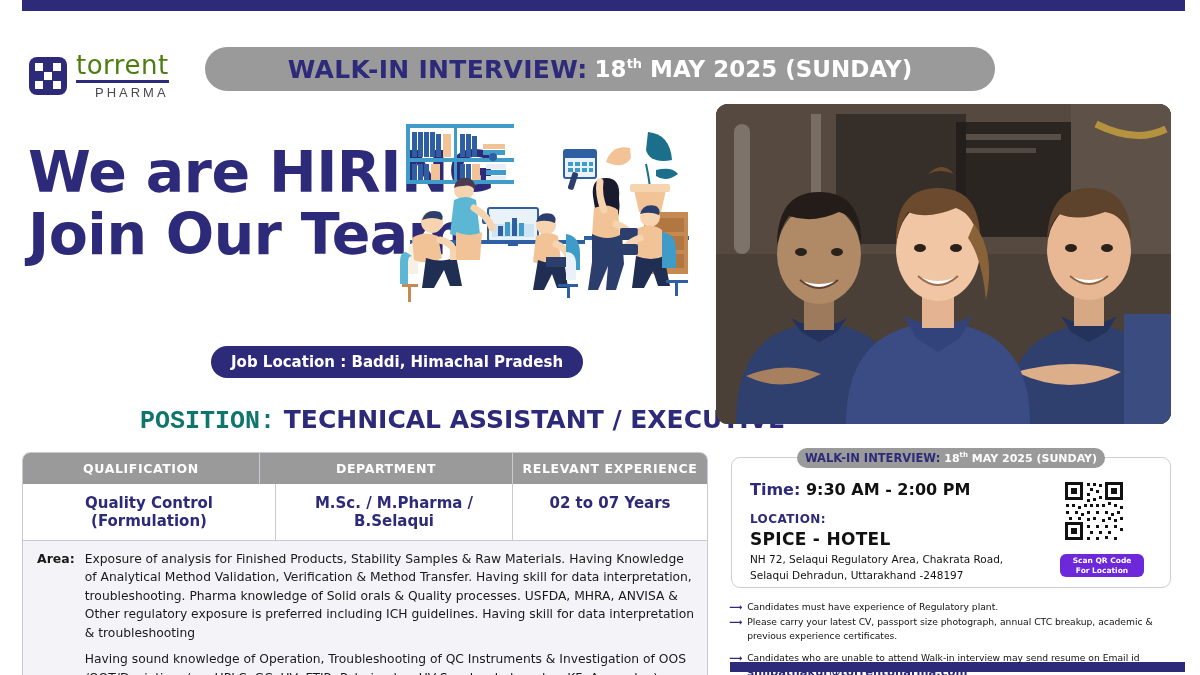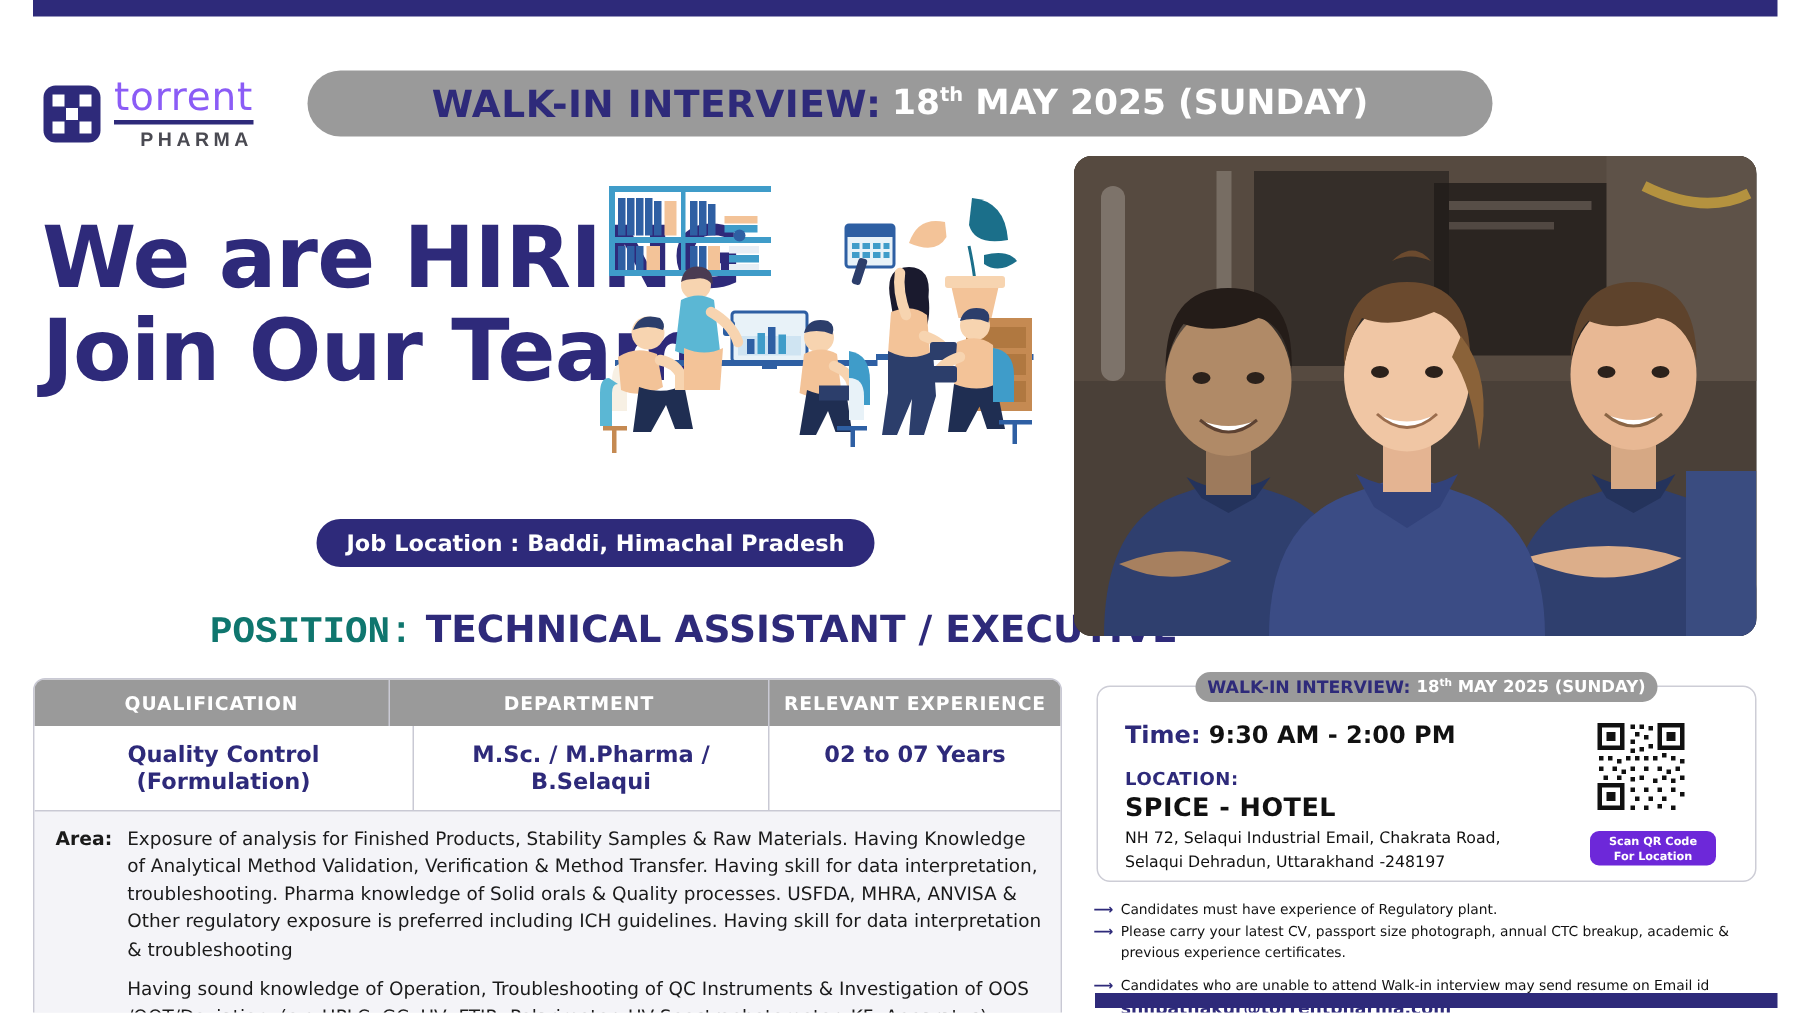--- a/index.html
+++ b/index.html
@@ -6,23 +6,23 @@
   body{width:1200px;height:675px;background:#ffffff;font-family:"Liberation Sans",sans-serif;overflow:hidden;position:relative;}
   .poster{position:relative;width:1200px;height:675px;background:#fff;}
 
   .bar-top{position:absolute;left:22px;top:0;width:1163px;height:11px;background:#2e2a7a;}
   .bar-bottom{position:absolute;left:730px;top:662px;width:455px;height:10px;background:#2e2a7a;}
 
   
   .logo{position:absolute;left:28px;top:52px;display:flex;align-items:center;gap:8px;}
   .logo-mark{width:40px;height:40px;}
   .logo-txt{display:flex;flex-direction:column;line-height:1;}
-  .logo-word{font-size:26px;font-weight:400;color:#8b5cf6;letter-spacing:.5px;font-family:"DejaVu Sans",sans-serif;}
+  .logo-word{font-size:26px;font-weight:400;color:#4d7c0f;letter-spacing:.5px;font-family:"DejaVu Sans",sans-serif;}
   .logo-rule{height:3px;background:#2e2a7a;width:100%;margin:2px 0 3px;}
-  .logo-sub{font-size:13px;font-weight:700;color:#4a4a52;letter-spacing:3px;text-align:right;}
+  .logo-sub{font-size:13px;font-weight:400;color:#4a4a52;letter-spacing:3px;text-align:right;}
 
   
   .banner{position:absolute;left:205px;top:47px;width:790px;height:44px;background:#9a9a9a;border-radius:22px;display:flex;align-items:center;justify-content:center;}
   .banner-a{font-size:25px;font-weight:700;color:#2e2a7a;letter-spacing:.3px;font-family:"DejaVu Sans",sans-serif;}
   .banner-b{font-size:23px;font-weight:700;color:#fff;margin-left:7px;font-family:"DejaVu Sans",sans-serif;}
   .banner-b sup{font-size:13px;}
 
   
   .headline{position:absolute;left:28px;top:142px;color:#2e2a7a;font-weight:700;font-size:57px;line-height:1.08;letter-spacing:-.5px;font-family:"DejaVu Sans",sans-serif;}
 
@@ -343,21 +343,21 @@
 
   <div class="card">
     <div class="card-inner">
       <div class="timeline">
         <span class="k">Time:</span>
         <span class="v">9:30 AM - 2:00 PM</span>
       </div>
       <div class="loclbl">LOCATION:</div>
       <div class="hotel">SPICE - HOTEL</div>
       <div class="addr">
-        <div>NH 72, Selaqui Industrial Email, Chakrata Road,</div>
+        <div>NH 72, Selaqui Regulatory Area, Chakrata Road,</div>
         <div>Selaqui Dehradun, Uttarakhand -248197</div>
       </div>
     </div>
   </div>
 
   <div class="card-pill">
     <span class="a">WALK-IN INTERVIEW:</span>
     <span class="b"><span>18</span><sup>th</sup><span> MAY 2025 (SUNDAY)</span></span>
   </div>
 

